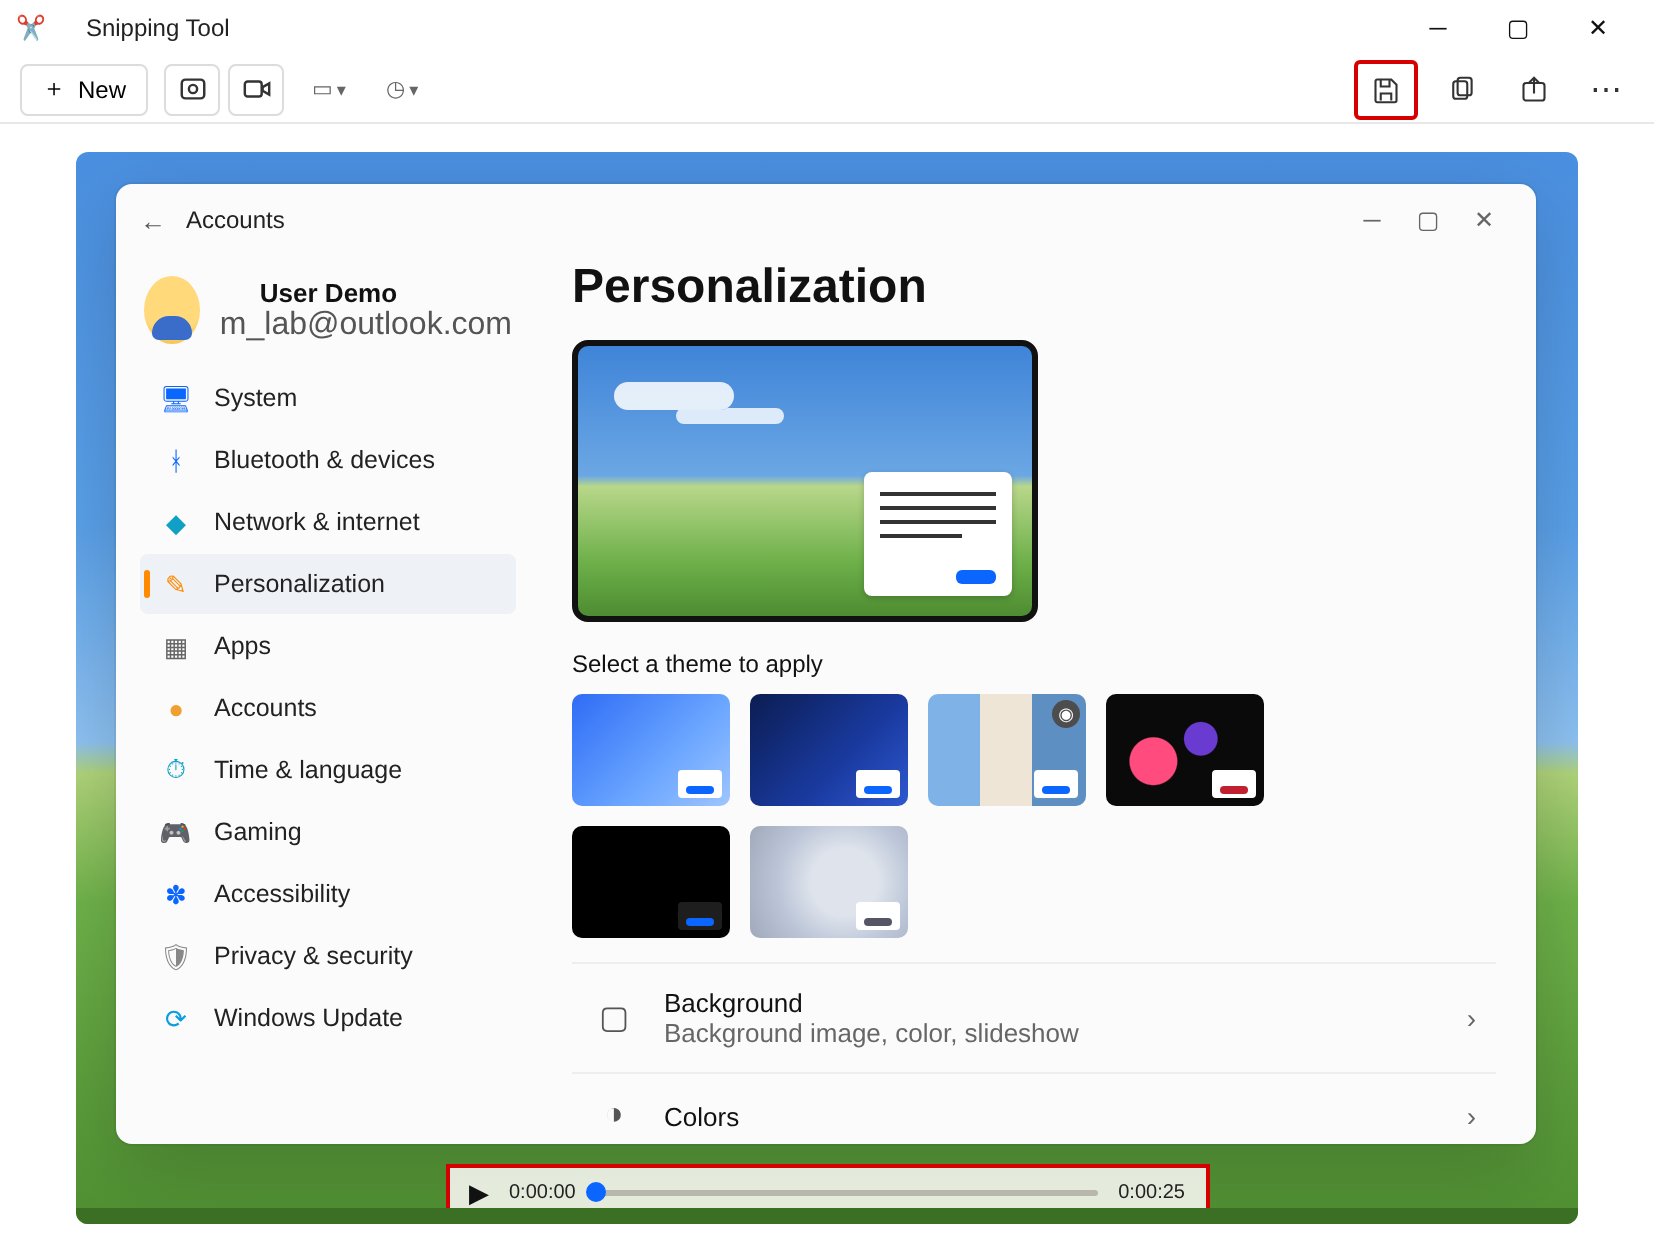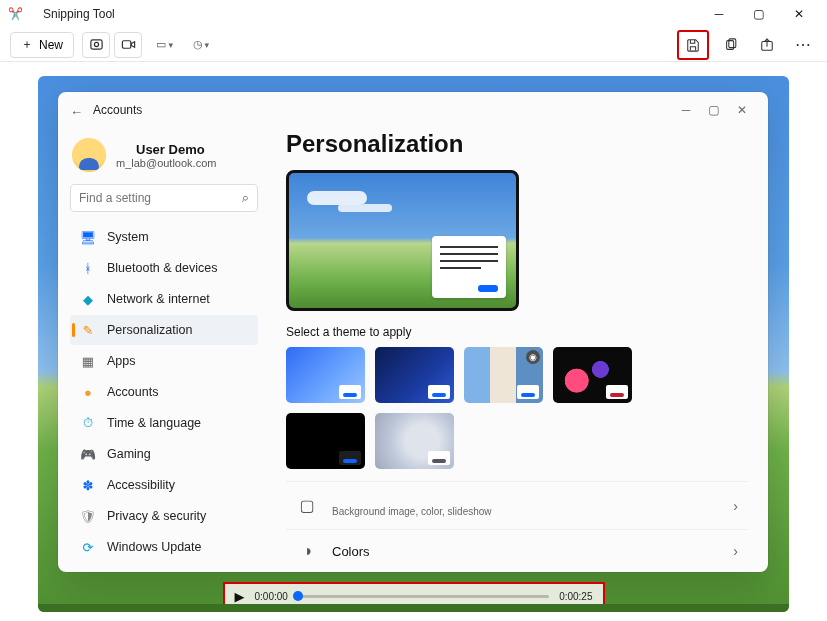--- a/index.html
+++ b/index.html
@@ -29,21 +29,21 @@
 .sw-titlebar .back { margin-right: 10px; color: #555; font-size: 13px; }
 .sw-titlebar .spacer { flex: 1; }
 .sw-winbtn { width: 28px; text-align: center; color: #666; font-size: 12px; }
 
 .sw-body { display: flex; flex: 1; min-height: 0; }
 .sidebar { width: 212px; padding: 6px 12px 10px 12px; display: flex; flex-direction: column; }
 .profile { display: flex; gap: 10px; align-items: center; padding: 4px 2px 12px 2px; }
 .avatar { width: 34px; height: 34px; border-radius: 50%; background: radial-gradient(circle at 50% 40%, #ffd97a 60%, #f0b33a 100%); position: relative; }
 .avatar::after { content:""; position:absolute; bottom:2px; left:50%; transform:translateX(-50%); width:20px; height:12px; background:#3a6cc9; border-radius:10px 10px 4px 4px; }
 .profile .name { font-size: 13px; font-weight: 600; color: #111; padding-left: 20px; }
-.profile .email { font-size: 11px; color: #555; text-align: right; }
+.profile .email { font-size: 16px; color: #555; text-align: right; }
 .search { display: flex; align-items: center; height: 28px; border: 1px solid #ddd; border-radius: 4px; background:#fff; padding: 0 8px; margin-bottom: 10px; }
 .search input { border: none; outline: none; flex: 1; font-size: 12px; background: transparent; color:#333; }
 .search .mag { color:#555; font-size:13px; }
 .nav { display: flex; flex-direction: column; gap: 1px; }
 .nav-item { display: flex; align-items: center; gap: 11px; height: 30px; padding: 0 8px 0 10px; border-radius: 4px; font-size: 12.5px; color: #222; position: relative; }
 .nav-item.active { background: #eef1f5; }
 .nav-item.active::before { content:""; position:absolute; left:2px; top:8px; bottom:8px; width:3px; background:#ff8a00; border-radius:2px; }
 .ni-icon { width: 16px; height: 16px; display:flex; align-items:center; justify-content:center; font-size: 13px; }
 
 .content { flex: 1; padding: 0 20px 0 16px; overflow: hidden; }
@@ -70,21 +70,21 @@
 .t-photo { background: linear-gradient(90deg,#7fb2e6 33%,#efe5d6 33% 66%,#5e8fc2 66%); }
 .t-dark-flower { background: radial-gradient(circle at 30% 60%, #ff4b7d 0 18%, transparent 19%), radial-gradient(circle at 60% 40%, #6a3bd1 0 14%, transparent 15%), #0a0a0a; }
 .t-black { background:#000; }
 .t-soft  { background: radial-gradient(circle at 60% 50%, #dfe4ec 0 30%, #bcc6d8 60%, #9fa9ba 100%); }
 .cam-badge { position:absolute; top:3px; right:3px; width:14px; height:14px; border-radius:50%; background:#4d4d4d; color:#fff; font-size:9px; display:flex; align-items:center; justify-content:center;}
 
 .list-rows { margin-top: 12px; border-top:1px solid #eee; }
 .row { display:flex; align-items:center; gap:14px; padding:12px 10px; border-bottom:1px solid #eee; }
 .row .ric { width:22px; color:#555; font-size:16px; text-align:center;}
 .row .rtxt .t { font-size:13px; color:#111;}
-.row .rtxt .s { font-size:10px; color:#666;margin-top:12px;}
+.row .rtxt .s { font-size:13px; color:#666;}
 .row .chev { margin-left:auto; color:#666; font-size:14px;}
 
 .player-highlight { position:absolute; left:50%; transform:translateX(-50%); bottom:2px; width:382px; height:28px; border:2px solid #d60000; display:flex; align-items:center; padding:0 10px; gap:10px; background: rgba(245,245,238,.9); }
 .play-icon { font-size:13px; color:#111; }
 .time { font-size:10px; color:#222; }
 .track { flex:1; height:3px; background:#b7b7ad; position:relative; border-radius:2px;}
 .thumb { position:absolute; left:0; top:50%; transform:translate(-50%,-50%); width:10px; height:10px; border-radius:50%; background:#0a66ff;}
 </style>
 </head>
 <body>
@@ -156,24 +156,20 @@
       </div>
       <div class="sw-body">
         <div class="sidebar">
           <div class="profile">
             <div class="avatar"></div>
             <div>
               <div class="name">User Demo</div>
               <div class="email">m_lab@outlook.com</div>
             </div>
           </div>
-          <div class="search">
-            <input placeholder="Find a setting" style="">
-            <span class="mag">⌕</span>
-          </div>
           <div class="nav" id="nav">
               <div class="nav-item">
                 <span class="ni-icon" style="color:#0a66ff">🖥</span>
                 <span>System</span>
               </div>
               <div class="nav-item">
                 <span class="ni-icon" style="color:#0a66ff">ᚼ</span>
                 <span>Bluetooth &amp; devices</span>
               </div>
               <div class="nav-item">
@@ -245,20 +241,21 @@
                 <div class="tile"></div>
               </div>
             <div class="theme t-soft soft">
                 <div class="tile"></div>
               </div>
           </div>
           <div class="list-rows" id="rows">
               <div class="row">
                 <div class="ric">▢</div>
                 <div class="rtxt">
+                  <div class="t">Background</div>
                   <div class="s">Background image, color, slideshow</div>
                 </div>
                 <div class="chev">›</div>
               </div>
               <div class="row">
                 <div class="ric">◑</div>
                 <div class="rtxt">
                   <div class="t">Colors</div>
                 </div>
                 <div class="chev">›</div>

